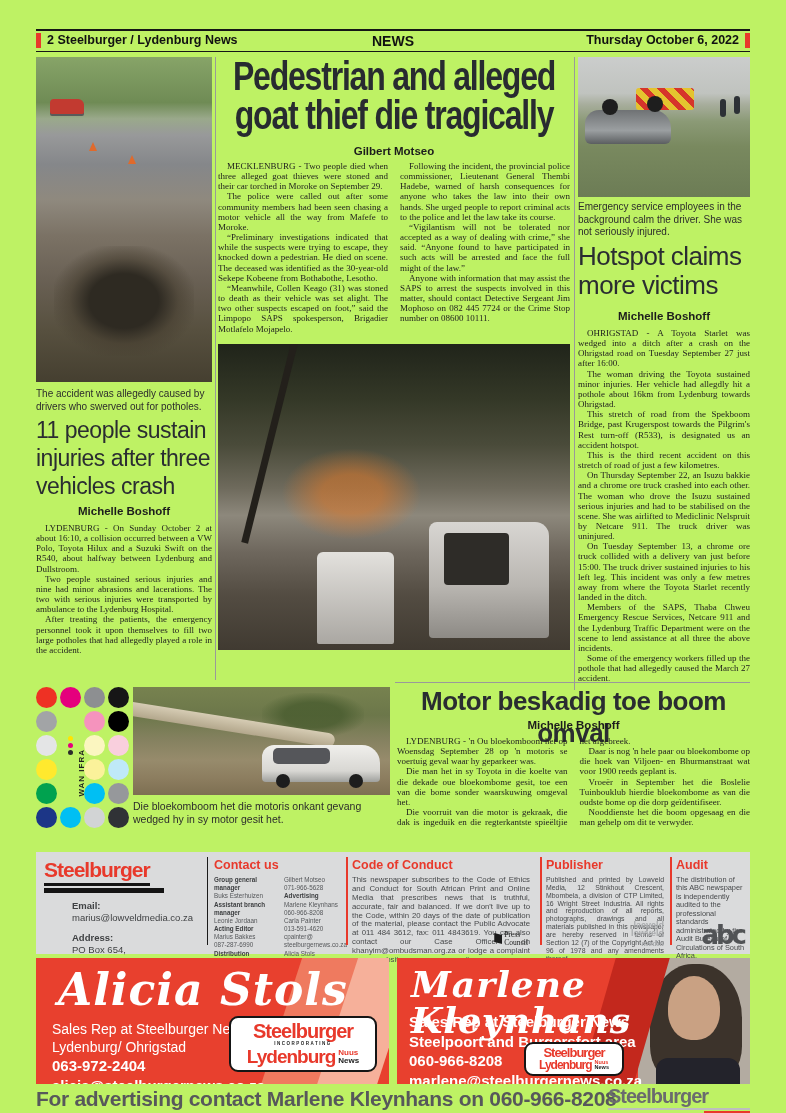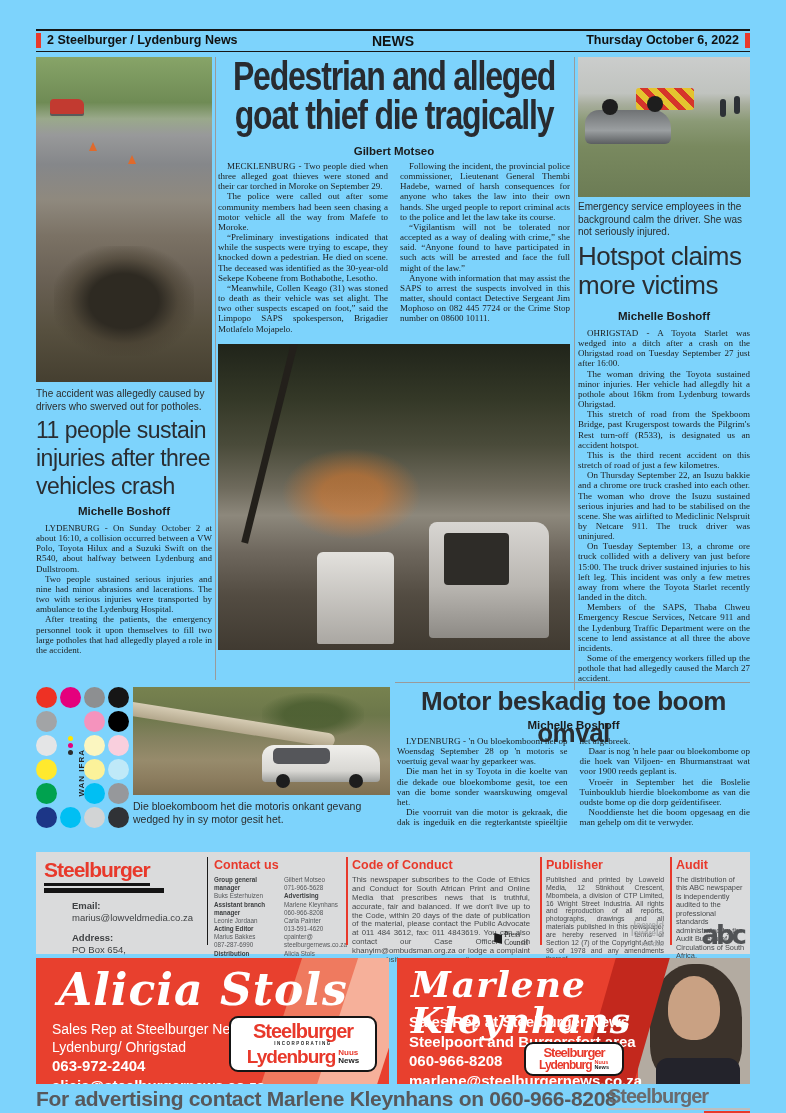--- a/index.html
+++ b/index.html
@@ -1,16 +1,16 @@
 <!DOCTYPE html>
 <html><head>
 <meta charset="utf-8">
 <style>
   html,body{margin:0;padding:0;background:#f2f2f2;}
-  .page{position:relative;width:786px;height:1113px;background:#7dd3fc;margin:0 auto;
+  .page{position:relative;width:786px;height:1113px;background:#bef264;margin:0 auto;
         font-family:"Liberation Sans",sans-serif;overflow:hidden;}
   .rule-h{position:absolute;background:#161616;height:2px;}
   .rule-thin{position:absolute;background:#9a9a9a;width:1px;}
   .redbar{position:absolute;width:5px;height:15px;background:#e8392b;}
 
   
   .hdr{position:absolute;top:33px;font:700 12.5px "Liberation Sans",sans-serif;color:#111;}
 
   
   .main-headline{position:absolute;left:218px;top:57px;width:352px;overflow:visible;}

